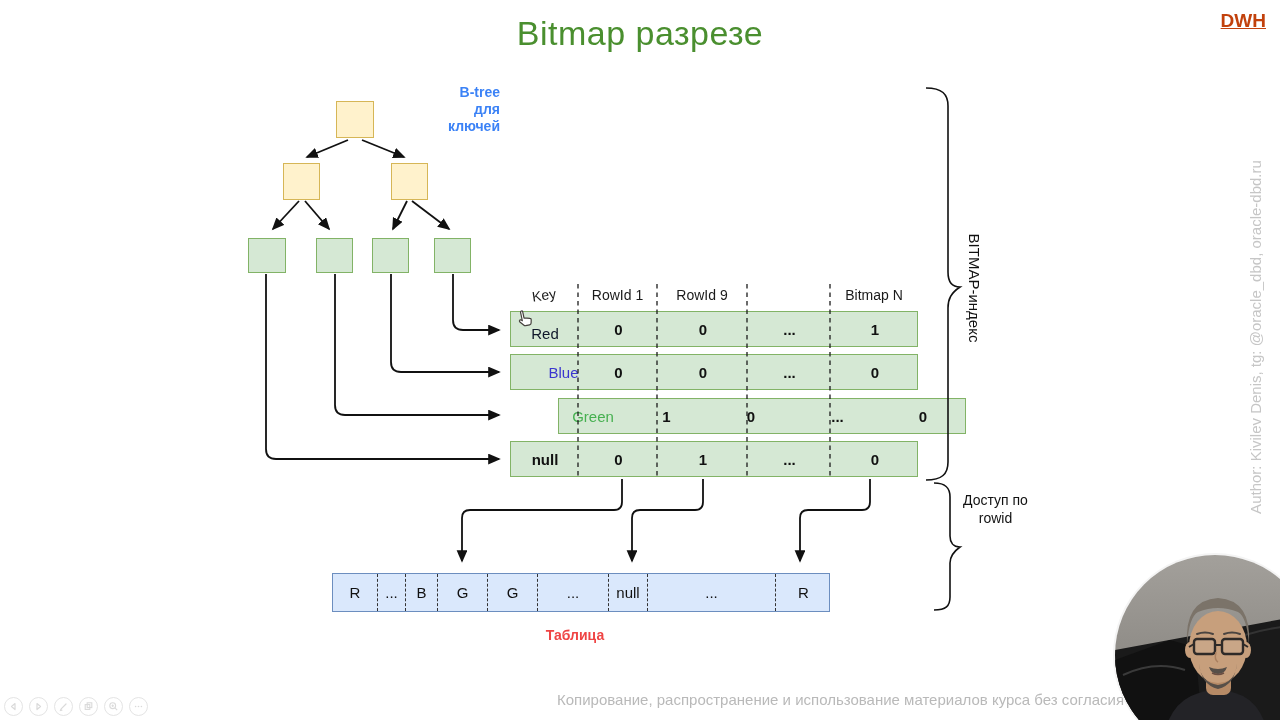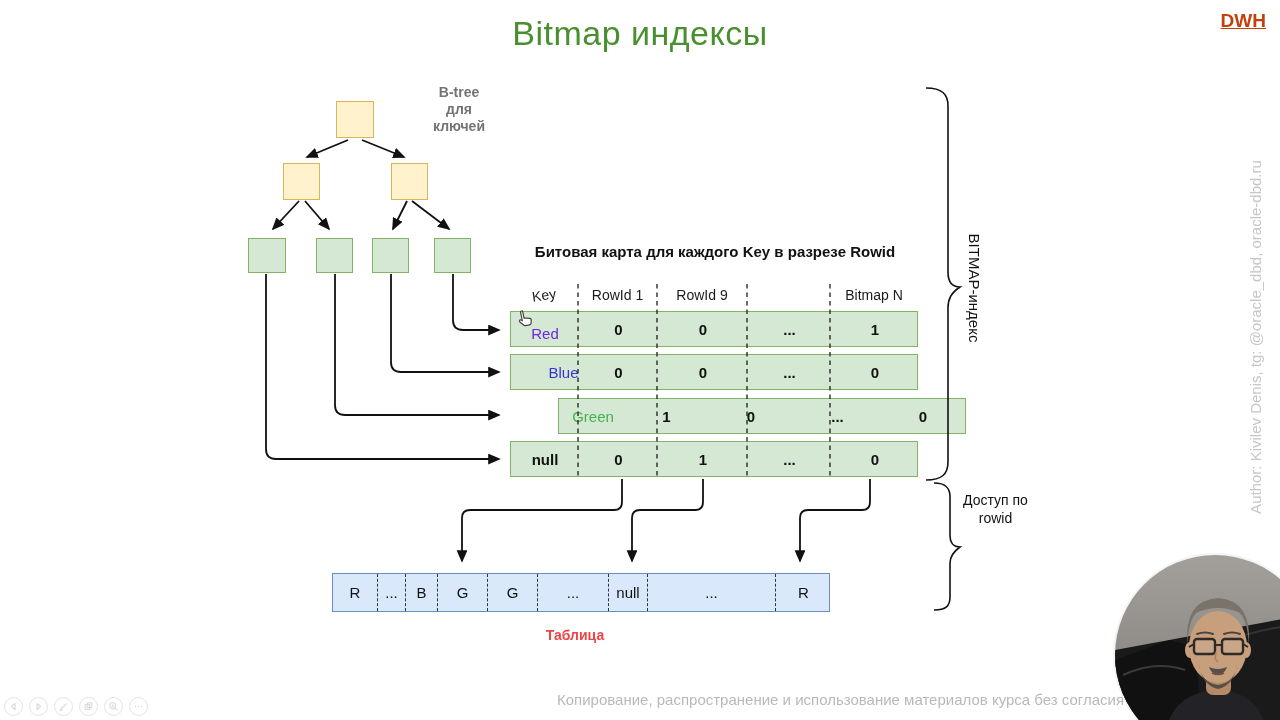--- a/index.html
+++ b/index.html
@@ -10,22 +10,22 @@
   .abs { position:absolute; }
   .pre { white-space:pre-line; }
 
   .page-title { left:0; top:14px; width:1280px; text-align:center;
                 font-size:34px; color:#4a8f2f; letter-spacing:.5px; }
   .dwh { right:14px; top:10px; font-size:19px; font-weight:bold; color:#c2410c;text-decoration:underline; }
 
   
   .node { position:absolute; border:1.6px solid #d6b656; background:#fff2cc; }
   .node.leaf { border-color:#82b366; background:#d5e8d4; }
-  .btree-label { left:418px; top:84px; width:82px; text-align:center;
-                 font-weight:bold; font-size:14px; line-height:17px; color:#737373; }
+  .btree-label { left:418px; top:84px; width:82px; text-align:right;
+                 font-weight:bold; font-size:14px; line-height:17px; color:#3b82f6; }
 
   
   .overlay { position:absolute; left:0; top:0; z-index:3; pointer-events:none; }
 
   
   .bmp-title { left:505px; top:243px; width:420px; text-align:center;
                font-weight:bold; font-size:15px; color:#111; }
   .bmp-grid { display:grid; grid-template-columns:68px 79px 90px 83px 88px; }
   .bmp-header { left:510px; top:284px; width:408px; height:22px; font-size:14px; color:#1a1a1a; }
   .bmp-header > div { display:flex; align-items:center; justify-content:center; }
@@ -69,46 +69,45 @@
   .webcam { left:1115px; top:555px; width:200px; height:200px; border-radius:50%;
             overflow:hidden; z-index:5; box-shadow:0 0 0 2px #f4f4f4; }
 
   .cursor-icon { left:514px; top:308px; z-index:4; }
 </style>
 </head>
 <body>
 
 <div class="slide">
 
-  <div class="abs page-title">Bitmap индексы</div>
+  <div class="abs page-title">Bitmap разрезе</div>
   <div class="abs dwh">DWH</div>
 
   <div class="abs btree-label pre">B-tree
 для
 ключей</div>
   <div class="node" style="left:336px;top:101px;width:38px;height:37px;"></div>
   <div class="node" style="left:283px;top:163px;width:37px;height:37px;"></div>
   <div class="node" style="left:391px;top:163px;width:37px;height:37px;"></div>
   <div class="node leaf" style="left:248px;top:238px;width:38px;height:35px;"></div>
   <div class="node leaf" style="left:316px;top:238px;width:37px;height:35px;"></div>
   <div class="node leaf" style="left:372px;top:238px;width:37px;height:35px;"></div>
   <div class="node leaf" style="left:434px;top:238px;width:37px;height:35px;"></div>
 
-  <div class="abs bmp-title">Битовая карта для каждого Key в разрезе Rowid</div>
 
   <div class="abs bmp-grid bmp-header">
     <div class="key-head">Key</div>
     <div>RowId 1</div>
     <div>RowId 9</div>
     <div></div>
     <div>Bitmap N</div>
   </div>
 
   <div class="bmp-row bmp-grid" style="top:311px;">
-    <div class="key-cell" style="color: #6d28d9; margin-top: 8px;">Red</div>
+    <div class="key-cell" style="color: #0f172a; margin-top: 8px;">Red</div>
     <div class="val">0</div>
     <div class="val">0</div>
     <div class="val">...</div>
     <div class="val">1</div>
   </div>
   <div class="bmp-row bmp-grid" style="top:354px;">
     <div class="key-cell" style="color: rgb(58, 54, 207); padding-left: 37px;">Blue</div>
     <div class="val">0</div>
     <div class="val">0</div>
     <div class="val">...</div>

